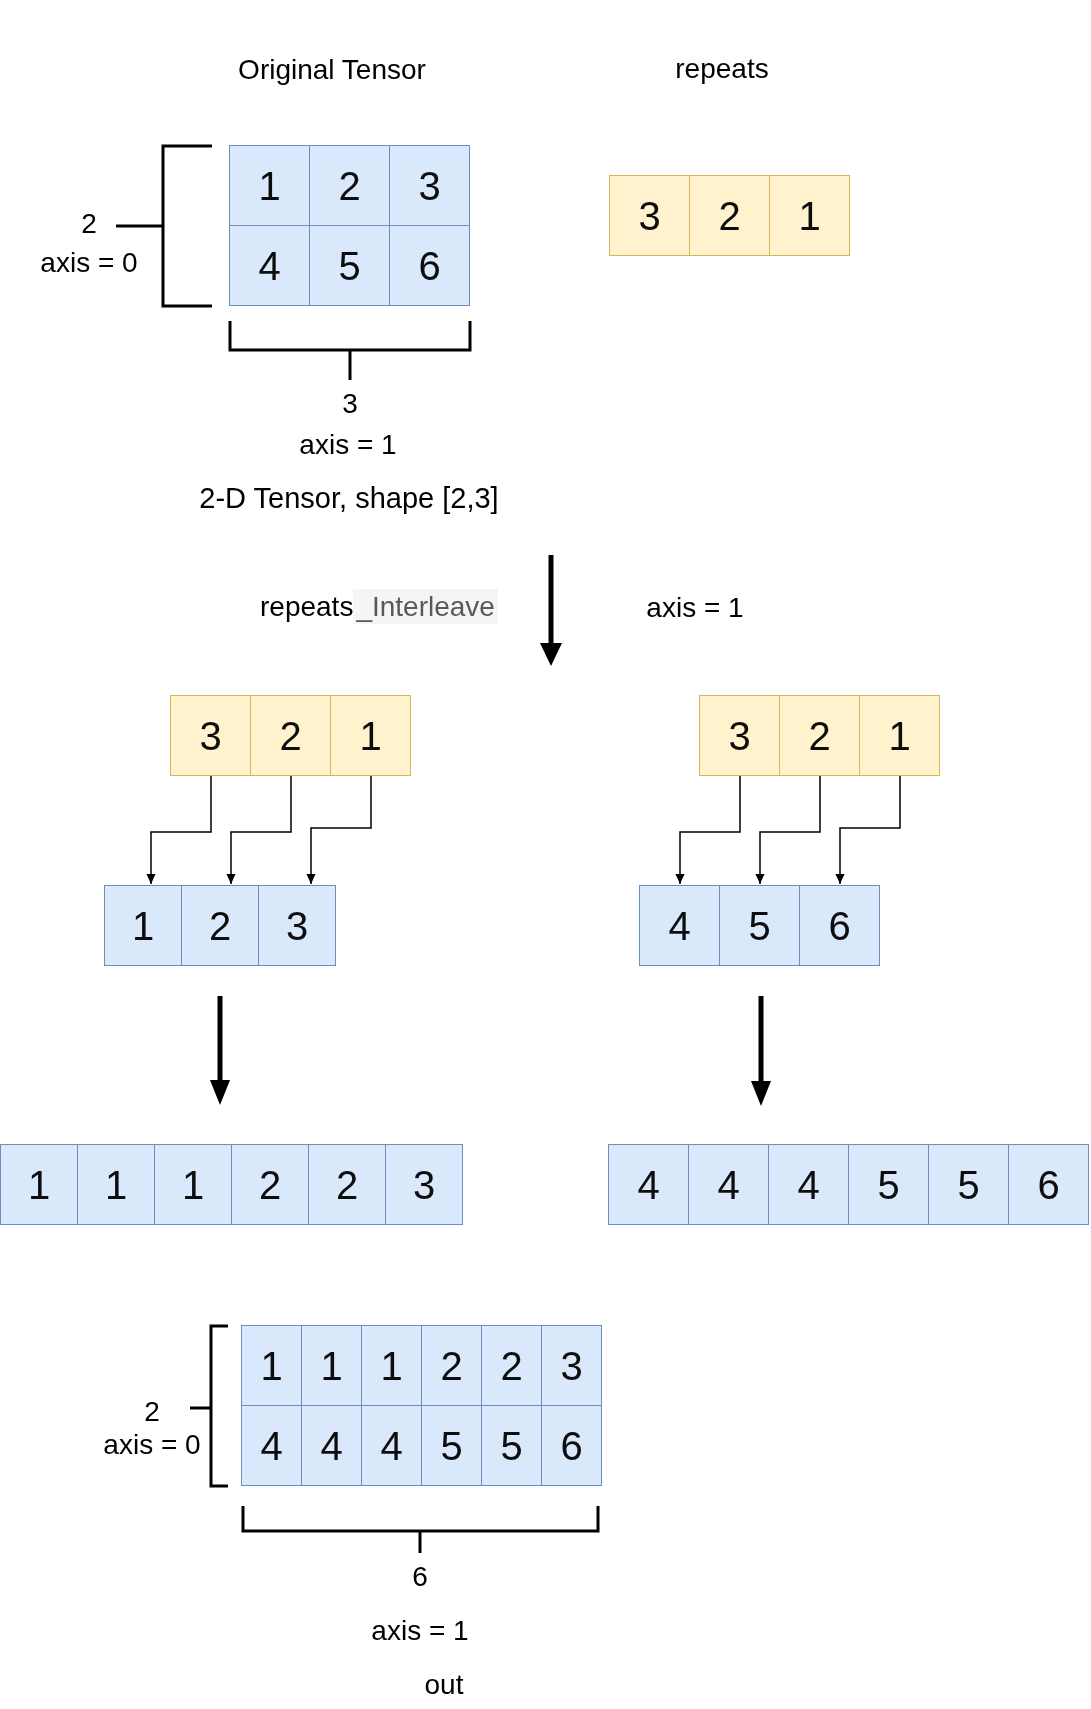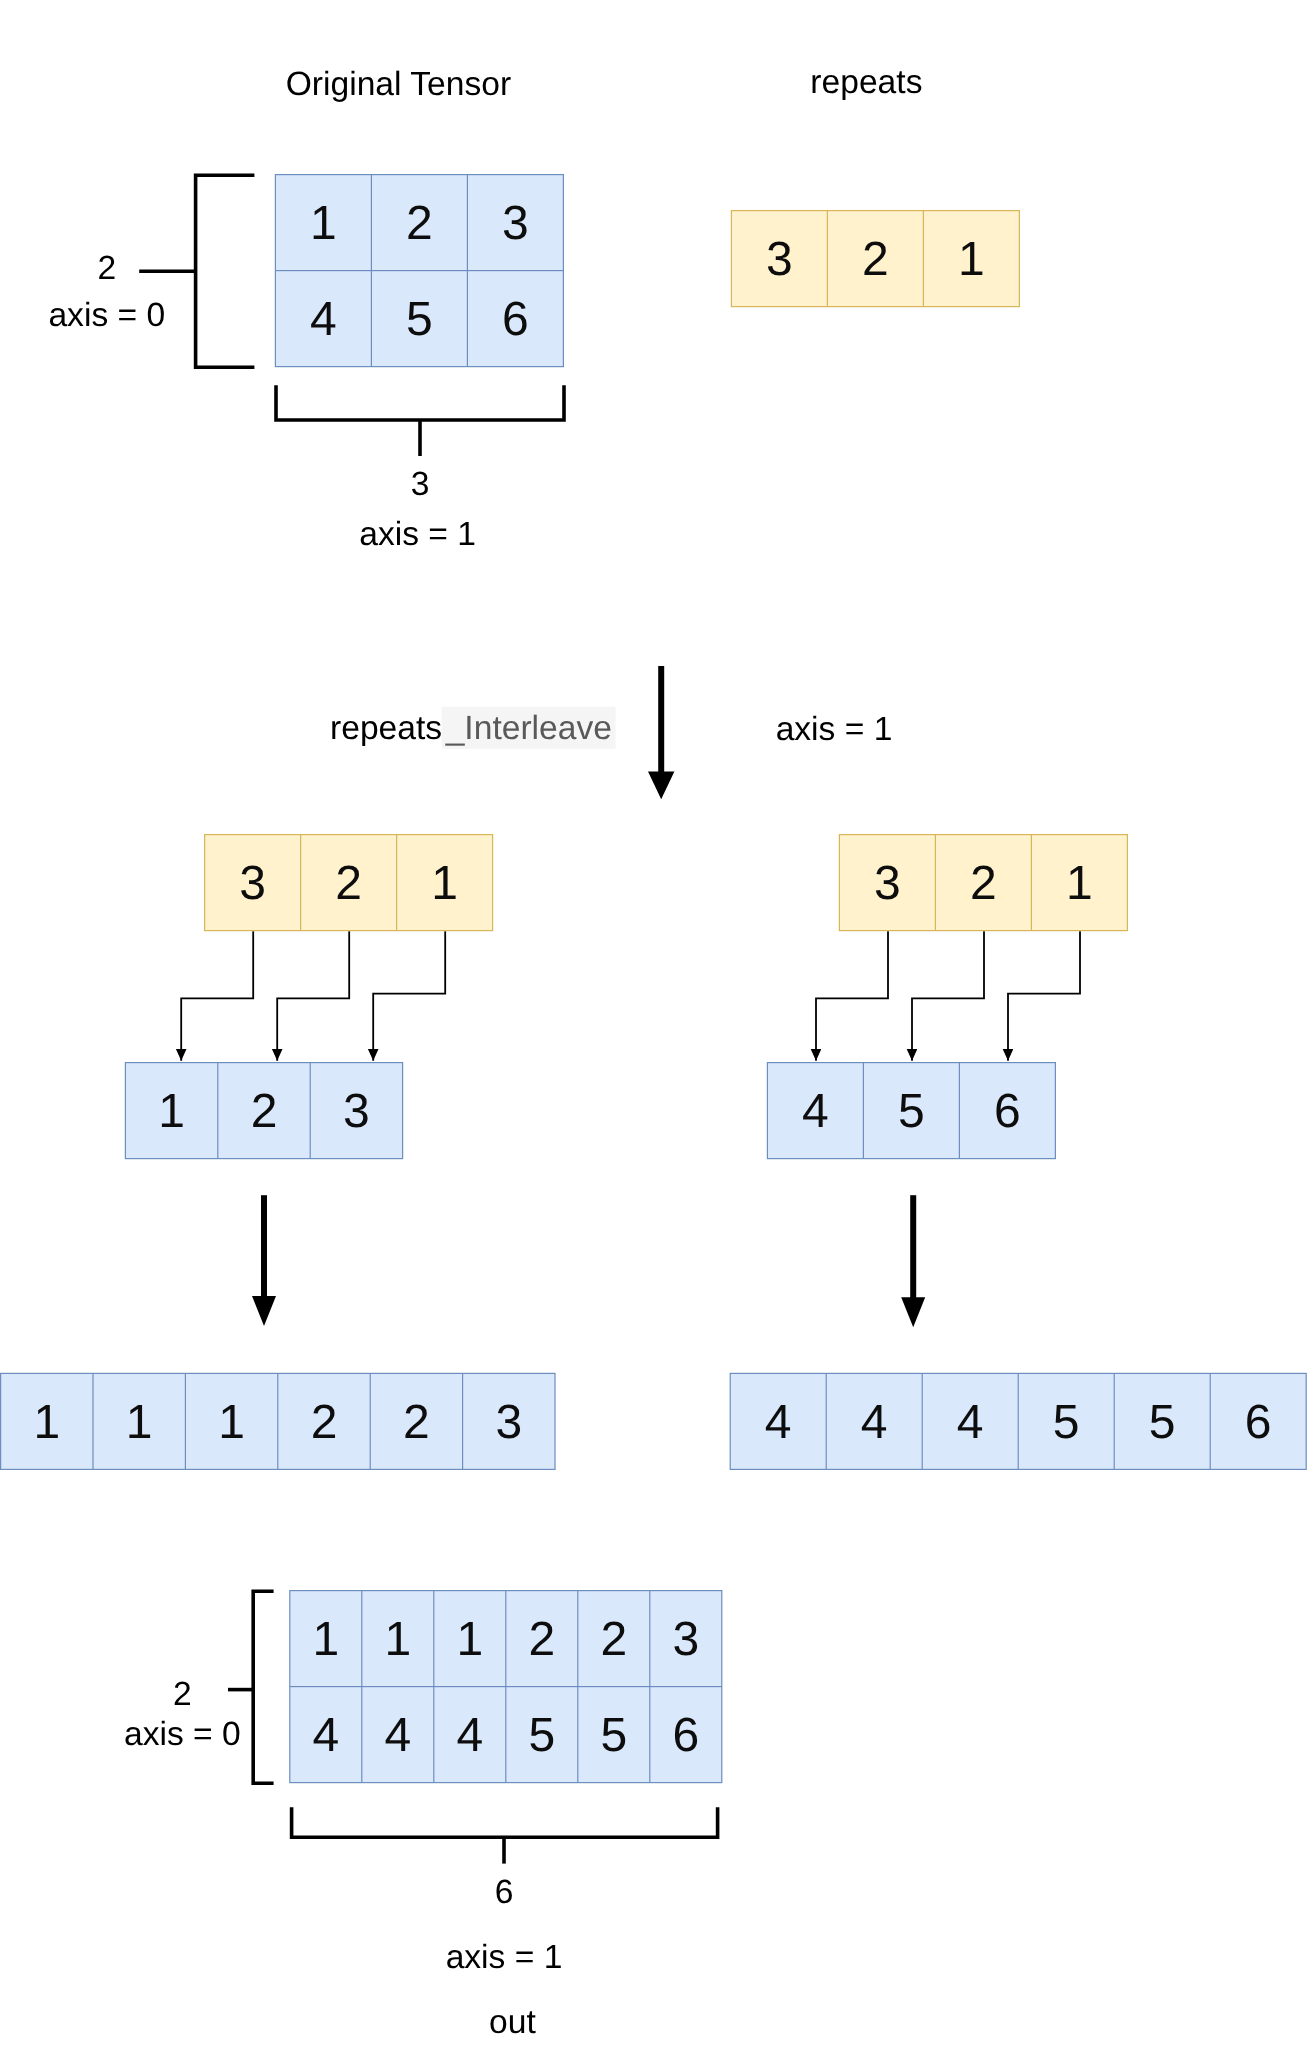--- a/index.html
+++ b/index.html
@@ -94,28 +94,29 @@
       <div class="cell">3</div>
       <div class="cell">4</div>
       <div class="cell">5</div>
       <div class="cell">6</div>
     </div>
 
   <div class="label" style="left:89px;top:176px;">2</div>
   <div class="label" style="left:89px;top:215px;">axis = 0</div>
   <div class="label" style="left:350px;top:356px;">3</div>
   <div class="label" style="left:348px;top:397px;">axis = 1</div>
+  <div class="label caption" style="left:349px;top:451px;">2-D Tensor, shape [2,3]</div>
 
   <div class="cellgrid yellow" style="left:609px;top:127px;grid-template-columns:repeat(3,79px);grid-auto-rows:79px;">
       <div class="cell">3</div>
       <div class="cell">2</div>
       <div class="cell">1</div>
     </div>
 
-  <div class="op-label" style="left:275px;top:559px;">
+  <div class="op-label" style="left:260px;top:559px;">
     <span>repeats</span><span class="hl">_Interleave</span>
   </div>
   <div class="label" style="left:695px;top:560px;">axis = 1</div>
 
   <div class="cellgrid yellow" style="left:170px;top:647px;grid-template-columns:repeat(3,79px);grid-auto-rows:79px;">
       <div class="cell">3</div>
       <div class="cell">2</div>
       <div class="cell">1</div>
     </div>
   <div class="cellgrid blue" style="left:104px;top:837px;grid-template-columns:repeat(3,76px);grid-auto-rows:79px;">
@@ -163,15 +164,15 @@
       <div class="cell">4</div>
       <div class="cell">5</div>
       <div class="cell">5</div>
       <div class="cell">6</div>
     </div>
 
   <div class="label" style="left:152px;top:1364px;">2</div>
   <div class="label" style="left:152px;top:1397px;">axis = 0</div>
   <div class="label" style="left:420px;top:1529px;">6</div>
   <div class="label" style="left:420px;top:1583px;">axis = 1</div>
-  <div class="label" style="left:427px;top:1637px;">out</div>
+  <div class="label" style="left:444px;top:1637px;">out</div>
 
 </div>
 
 </body></html>

